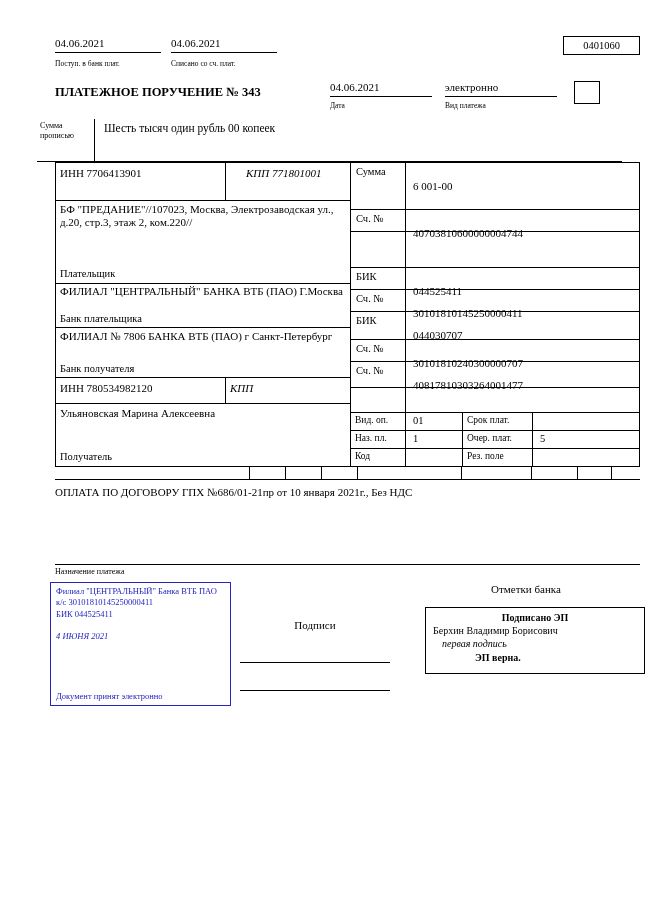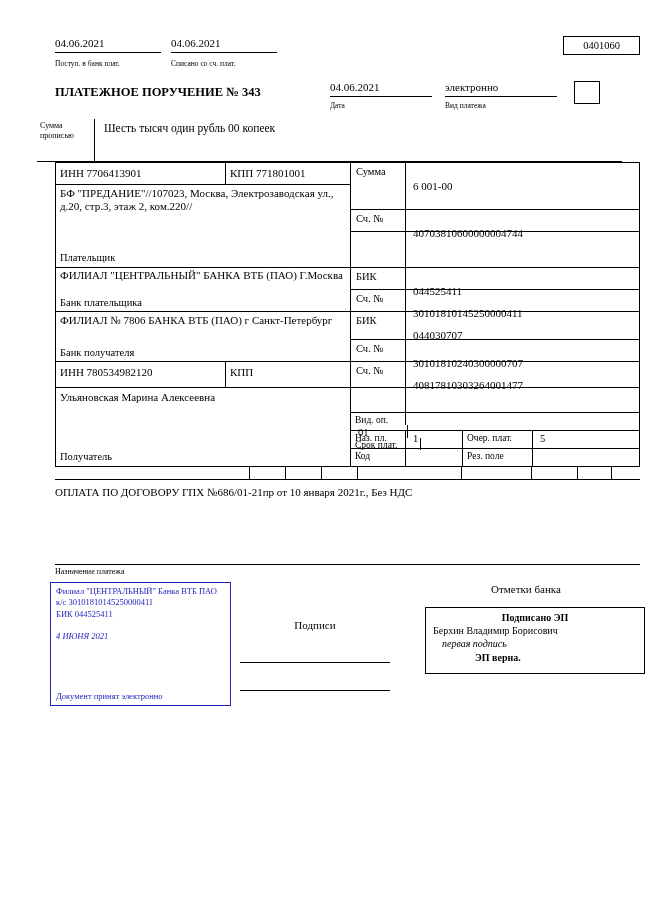--- a/index.html
+++ b/index.html
@@ -27,21 +27,21 @@
               padding:2px 3px; line-height:1.3; }
   .aw-value { flex:1; padding:3px 0 0 9px; font-size:11.5px; }
 
   
   .main-table { left:55px; top:162px; width:585px; height:305px;
                 border:1px solid #000; display:flex; }
   .tleft { width:295px; border-right:1px solid #000; display:flex; flex-direction:column; }
   .tright { flex:1; display:flex; flex-direction:column; }
   .lrow2 { display:flex; border-bottom:1px solid #000; }
   .lrow2 .c1 { width:170px; border-right:1px solid #000; padding:4px 4px 0 4px; }
-  .lrow2 .c2 { flex:1; padding:4px 4px 0 4px; }
+  .lrow2 .c2 { flex:1; padding:4px 4px 0 4px;font-style:italic; }
   .lblock { position:relative; border-bottom:1px solid #000;
             padding:2px 5px 14px 4px; line-height:1.22; }
   .corner { position:absolute; left:4px; bottom:2px; font-size:10.5px; }
   .rr { display:flex; border-bottom:1px solid #000; }
   .rl { width:55px; border-right:1px solid #000; padding:3px 2px 0 5px; font-size:10.5px; }
   .rv { flex:1; padding:17px 0 0 7px; }
   .ka { width:55px; border-right:1px solid #000; padding:2px 0 0 4px; font-size:9.5px; }
   .kb { width:57px; border-right:1px solid #000; padding:2px 0 0 7px; font-size:10.5px; }
   .kc { width:70px; border-right:1px solid #000; padding:2px 0 0 4px; font-size:9.5px; }
   .kd { flex:1; padding:2px 0 0 7px; font-size:10.5px; }
@@ -79,21 +79,21 @@
   <div class="abs tiny" style="left:445px; top:101px;">Вид платежа</div>
   <div class="abs kind-box" style="left:574px; top:81px;"></div>
 
   <div class="abs aw">
     <div class="aw-label">Сумма прописью</div>
     <div class="aw-value">Шесть тысяч один рубль 00 копеек</div>
   </div>
 
   <div class="abs main-table">
     <div class="tleft">
-      <div class="lrow2" style="height:22px;">
+      <div class="lrow2" style="height:38px;gap:16px;">
         <div class="c1">ИНН 7706413901</div>
         <div class="c2">КПП 771801001</div>
       </div>
       <div class="lblock" style="height:83px;">
         <div>БФ "ПРЕДАНИЕ"//107023, Москва, Электрозаводская ул., д.20, стр.3, этаж 2, ком.220//</div>
         <div class="corner">Плательщик</div>
       </div>
       <div class="lblock" style="height:44px; padding-top:1px; line-height:1.18;">
         <div>ФИЛИАЛ "ЦЕНТРАЛЬНЫЙ" БАНКА ВТБ (ПАО) Г.Москва</div>
         <div class="corner">Банк плательщика</div>
@@ -142,21 +142,21 @@
         <div class="rv">30101810240300000707</div>
       </div>
       <div class="rr" style="height:26px;">
         <div class="rl">Сч. №</div>
         <div class="rv">40817810303264001477</div>
       </div>
       <div class="rr" style="height:25px;">
         <div class="rl"></div>
         <div class="rv"></div>
       </div>
-      <div class="rr" style="height:18px;flex-direction:column;">
+      <div class="rr" style="height:18px;">
         <div class="ka">Вид. оп.</div>
         <div class="kb">01</div>
         <div class="kc">Срок плат.</div>
         <div class="kd"></div>
       </div>
       <div class="rr" style="height:18px;">
         <div class="ka">Наз. пл.</div>
         <div class="kb">1</div>
         <div class="kc">Очер. плат.</div>
         <div class="kd">5</div>

